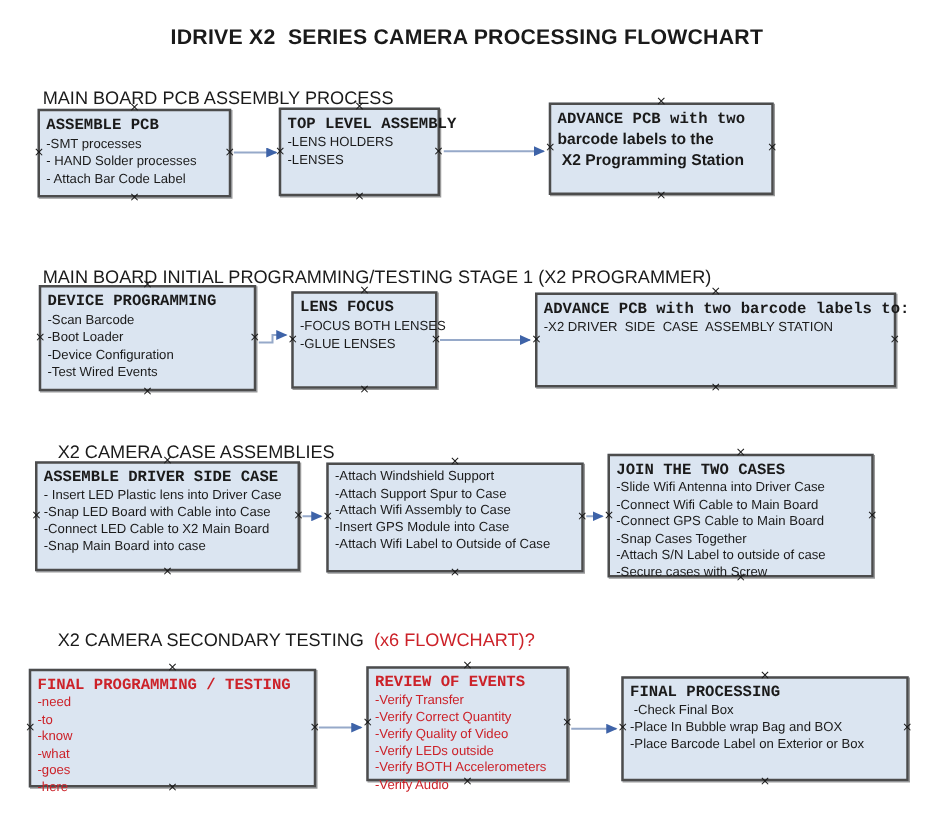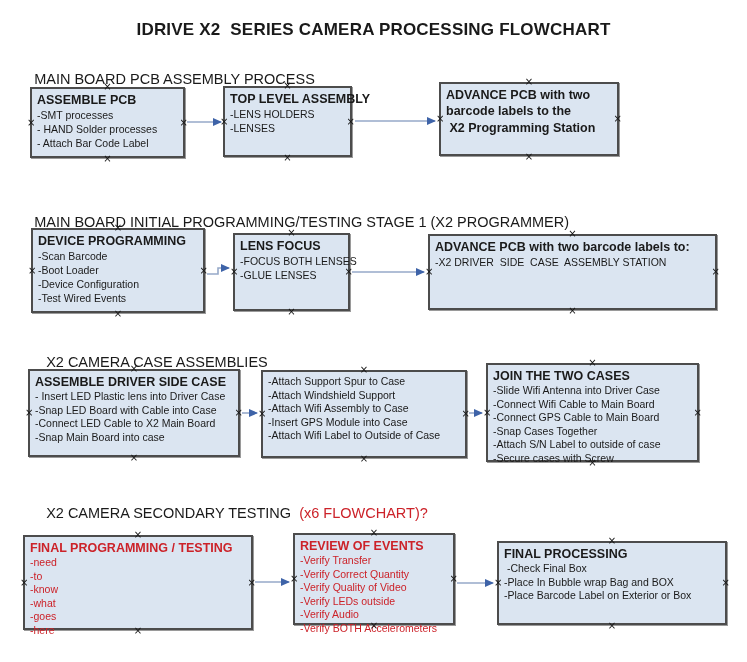--- a/index.html
+++ b/index.html
@@ -16,21 +16,21 @@
   .h2pos{left:18px;top:198px;}
   .h3pos{left:30px;top:338px;}
   .h4pos{left:30px;top:489px;}
   .redtxt{color:var(--red,#cc2229);}
   .fbox{
     position:absolute;background:var(--box-fill,#dbe5f1);
     border:2px solid var(--box-border,#4c4c4c);
     box-shadow:1px 1px 0 #9a9a9a;
     padding:3px 5px 2px 5px;box-sizing:border-box;
   }
-  .btitle{font-size:12.5px;font-weight:bold;line-height:16px;white-space:pre;}
+  .btitle{font-size:12.5px;font-weight:bold;line-height:16px;white-space:pre;font-family:Liberation Mono, monospace;}
   .item{font-size:10.5px;line-height:14px;white-space:pre;}
   .row34 .item{line-height:13.5px;}
   .bold-items .item{font-size:12.5px;font-weight:bold;line-height:17px;}
   .red-box .btitle,.red-box .item{color:var(--red,#cc2229);}
   .r1a{left:30px;top:87px;width:155px;height:71px;}
   .r1b{left:223px;top:86px;width:129px;height:71px;}
   .r1c{left:439px;top:82px;width:180px;height:74px;}
   .r2a{left:31px;top:228px;width:174px;height:85px;}
   .r2b{left:233px;top:233px;width:117px;height:78px;}
   .r2c{left:428px;top:234px;width:289px;height:76px;}
@@ -166,22 +166,22 @@
         <div class="item">-Connect LED Cable to X2 Main Board</div>
         <div class="item">-Snap Main Board into case</div>
       </div>
   <span class="anchor t">×</span>
       <span class="anchor b">×</span>
       <span class="anchor l">×</span>
       <span class="anchor r">×</span>
     </div>
   <div class="fbox r3b row34">
     <div>
+        <div class="item">-Attach Windshield Support</div>
         <div class="item">-Attach Support Spur to Case</div>
-        <div class="item">-Attach Windshield Support</div>
         <div class="item">-Attach Wifi Assembly to Case</div>
         <div class="item">-Insert GPS Module into Case</div>
         <div class="item">-Attach Wifi Label to Outside of Case</div>
       </div>
   <span class="anchor t">×</span>
       <span class="anchor b">×</span>
       <span class="anchor l">×</span>
       <span class="anchor r">×</span>
     </div>
   <div class="fbox r3c row34">
@@ -215,22 +215,22 @@
       <span class="anchor l">×</span>
       <span class="anchor r">×</span>
     </div>
   <div class="fbox r4b row34 red-box">
     <div class="btitle">REVIEW OF EVENTS</div>
     <div>
         <div class="item">-Verify Transfer</div>
         <div class="item">-Verify Correct Quantity</div>
         <div class="item">-Verify Quality of Video</div>
         <div class="item">-Verify LEDs outside</div>
+        <div class="item">-Verify BOTH Accelerometers</div>
         <div class="item">-Verify Audio</div>
-        <div class="item">-Verify BOTH Accelerometers</div>
       </div>
   <span class="anchor t">×</span>
       <span class="anchor b">×</span>
       <span class="anchor l">×</span>
       <span class="anchor r">×</span>
     </div>
   <div class="fbox r4c row34">
     <div class="btitle">FINAL PROCESSING</div>
     <div>
         <div class="item"> -Check Final Box</div>

